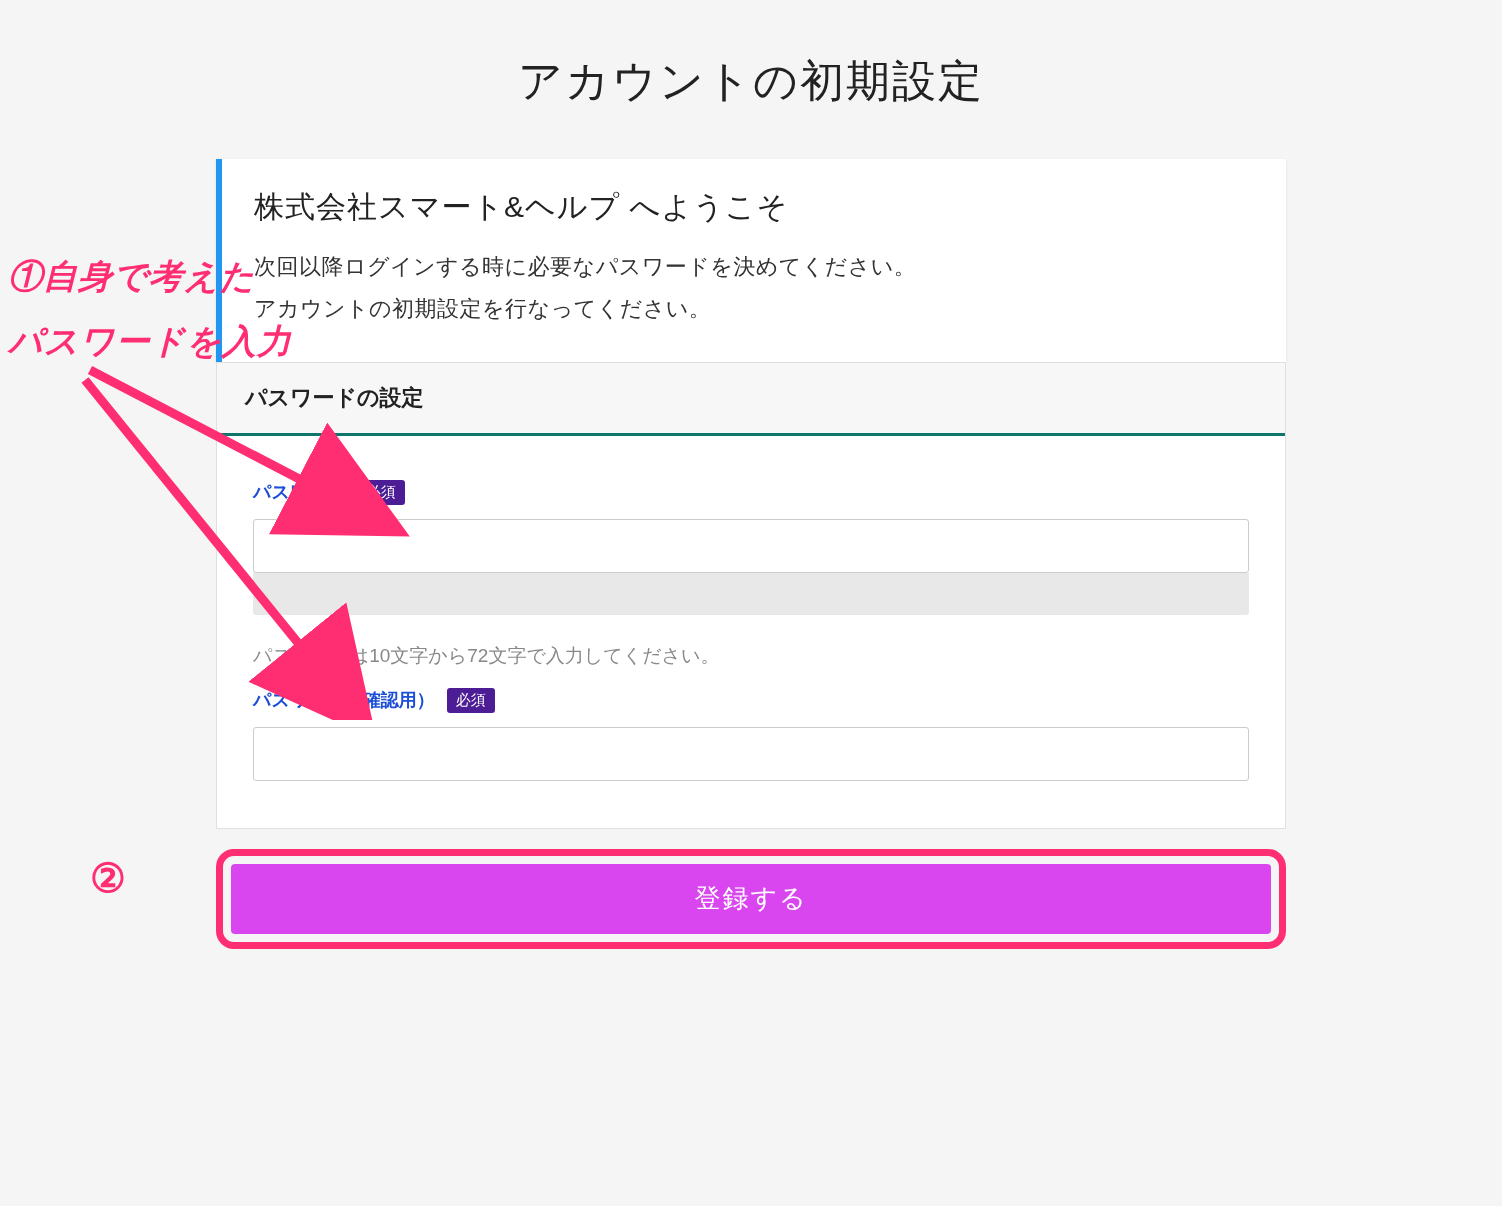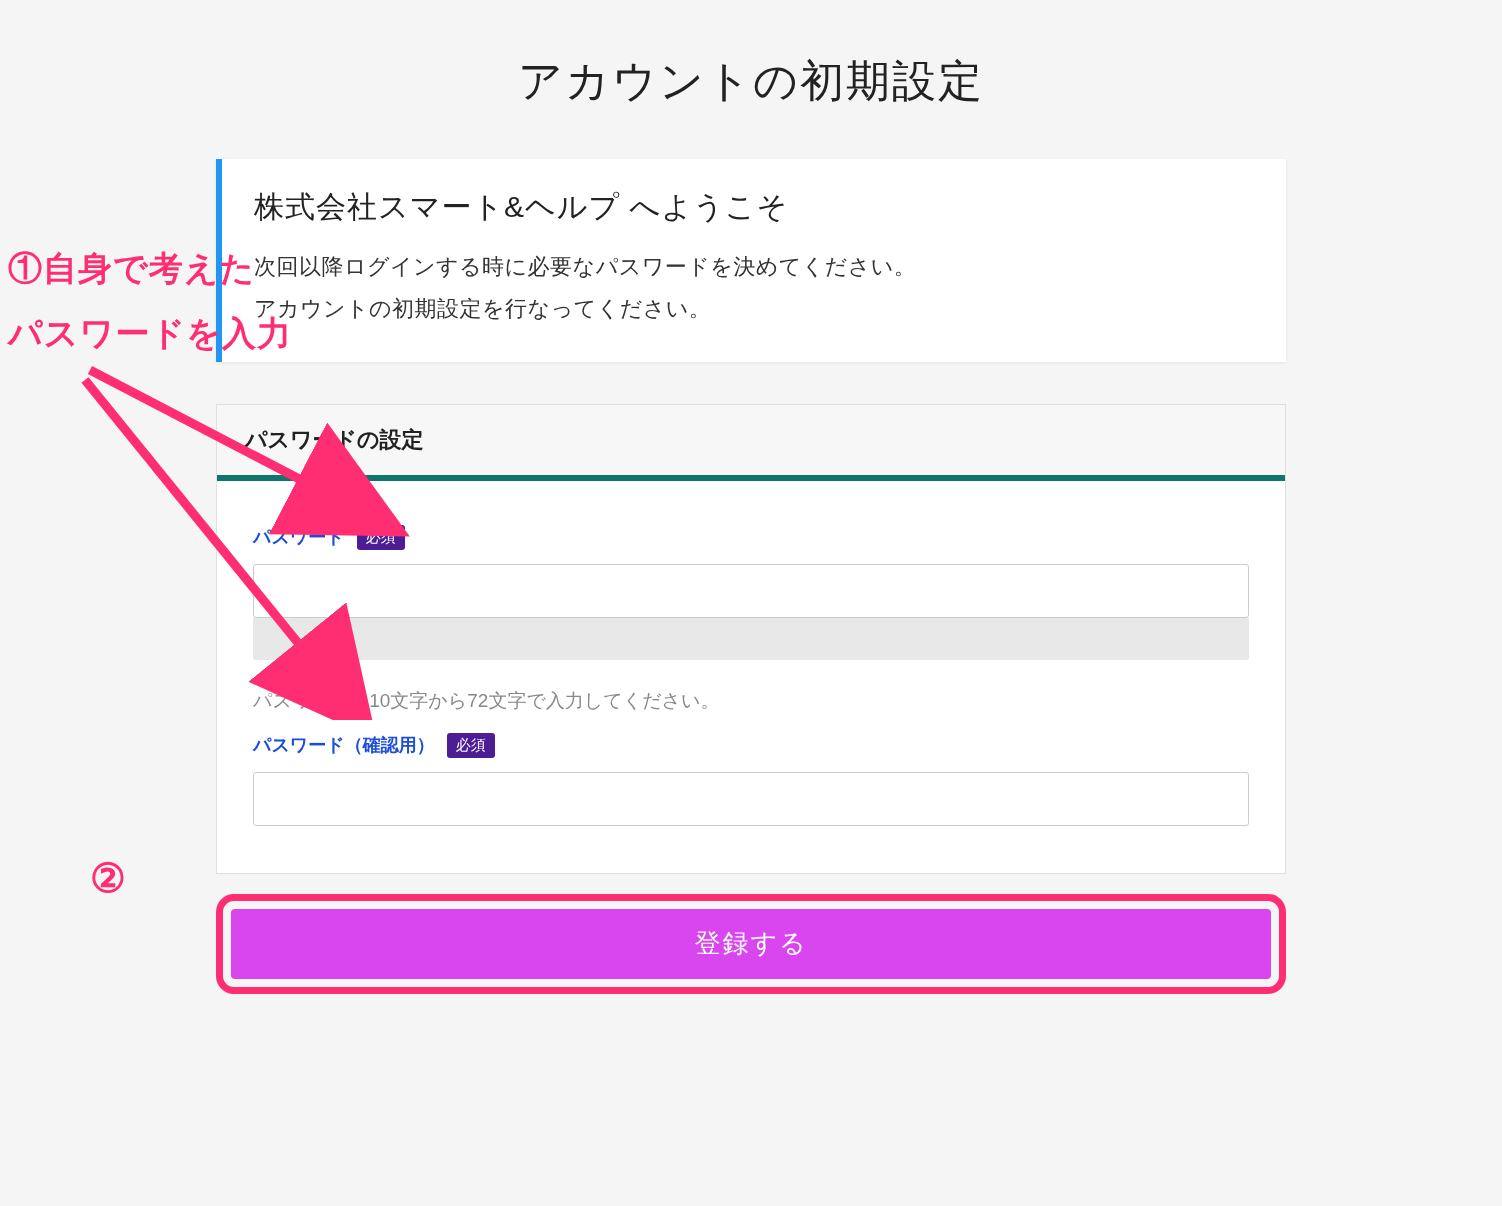--- a/index.html
+++ b/index.html
@@ -22,21 +22,20 @@
     }
     .container {
       width: 1070px;
       margin: 0 auto;
       position: relative;
     }
     .welcome-card {
       background: #fff;
       border-left: 6px solid #2196f3;
       padding: 28px 32px 32px 32px;
-      margin-bottom: 42px;
       box-shadow: 0 1px 3px rgba(0,0,0,0.08);
     }
     .welcome-title {
       font-size: 30px;
       font-weight: 400;
       color: #222;
       margin-bottom: 18px;
       letter-spacing: 1px;
     }
     .welcome-text {
@@ -49,21 +48,21 @@
       background: #fff;
       border: 1px solid #e0e0e0;
       padding: 0;
     }
     .form-header {
       background: #f7f7f7;
       padding: 20px 28px;
       font-size: 22px;
       font-weight: 700;
       color: #222;
-      border-bottom: 6px solid #0f766e;
+      border-bottom: 3px solid #0f766e;
     }
     .form-body {
       padding: 44px 36px 34px 36px;
     }
     .field-group {
       margin-bottom: 26px;
     }
     .field-label-row {
       display: flex;
       align-items: center;
@@ -131,25 +130,26 @@
 
     
     .anno {
       position: absolute;
       color: #ff2d72;
       font-weight: 700;
       pointer-events: none;
       z-index: 50;
     }
     .anno-text1 {
-      top: 236px;
+      top: 244px;
       left: 8px;
       font-size: 34px;
       line-height: 1.9;
       letter-spacing: 1px;
+      font-style: italic;
     }
     .anno-num2 {
       top: 855px;
       left: 90px;
       font-size: 40px;
     }
     .arrow-svg {
       position: absolute;
       top: 300px;
       left: 30px;

